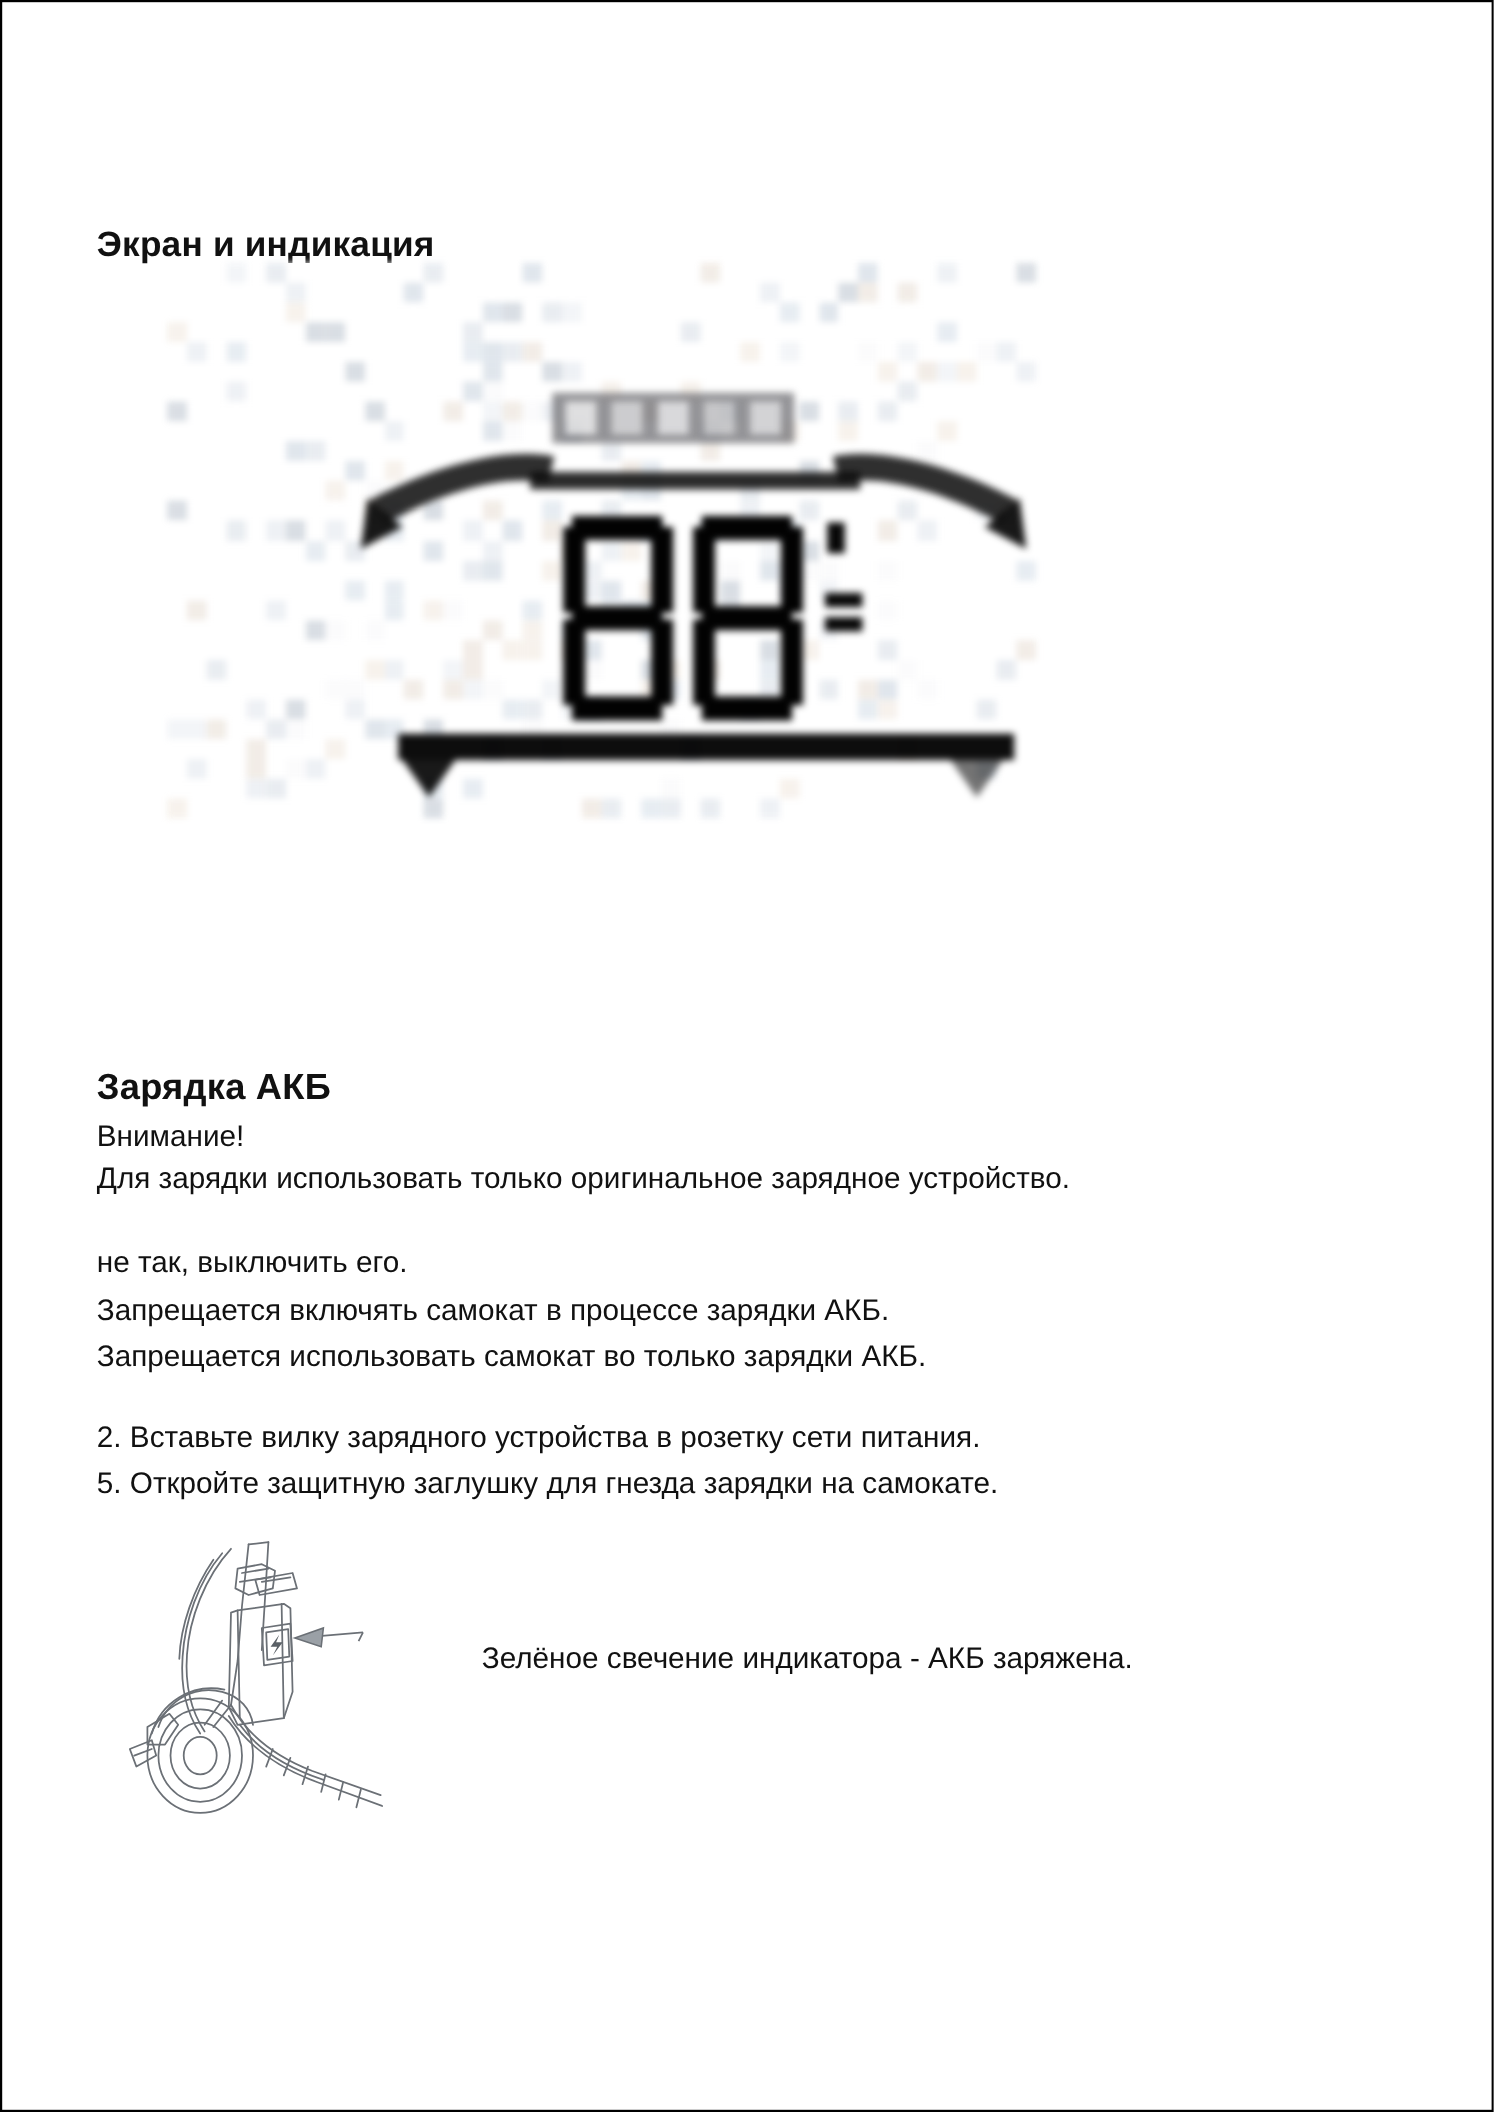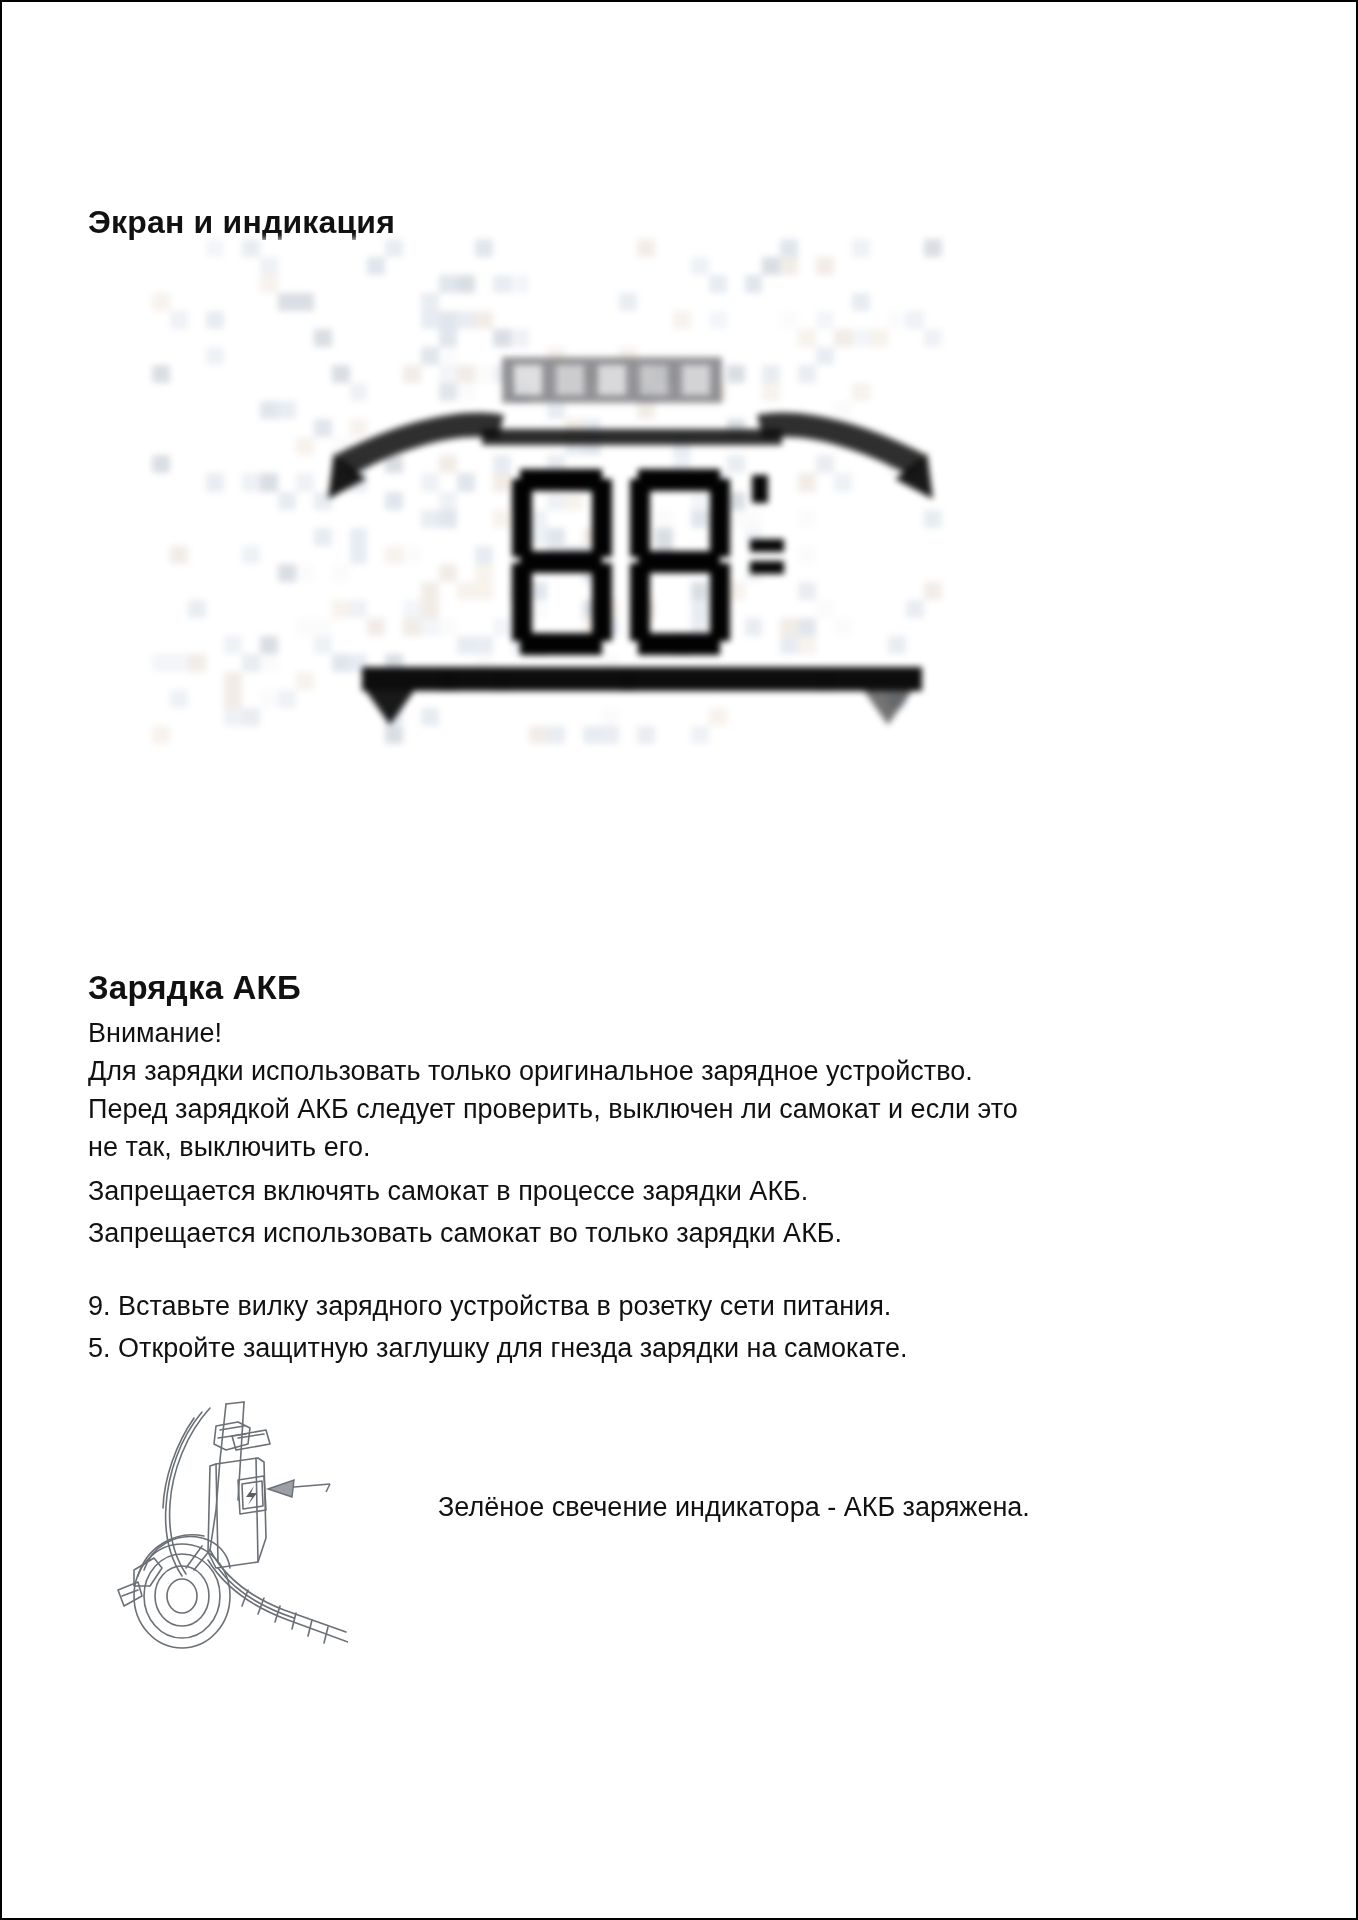--- a/index.html
+++ b/index.html
@@ -1373,26 +1373,25 @@
       <path d="M214 452 L262 452 L238 486 Z" fill="#111111" opacity="0.9"></path>
       <path d="M712 452 L760 452 L736 486 Z" fill="#111111" opacity="0.55"></path>
     </svg>
   </div>
 
   <div class="h-section" id="charge-heading">Зарядка АКБ</div>
 
   <div class="body-line" style="top:1012px">Внимание!</div>
 
   <div class="body-line" style="top:1050px">Для зарядки использовать только оригинальное зарядное устройство.</div>
-  <div class="body-line" style="top:1088px">Перед зарядкой АКБ следует проверить, выключен ли самокат и если это</div>
   <div class="body-line" style="top:1170px">Запрещается включять самокат в процессе зарядки АКБ.</div>
   <div class="body-line" style="top:1126px">не так, выключить его.</div>
   <div class="body-line" style="top:1212px">Запрещается использовать самокат во только зарядки АКБ.</div>
 
-  <div class="body-line" style="top:1285px">9. Вставьте вилку зарядного устройства в розетку сети питания.</div>
+  <div class="body-line" style="top:1285px">2. Вставьте вилку зарядного устройства в розетку сети питания.</div>
   <div class="body-line" style="top:1327px">5. Откройте защитную заглушку для гнезда зарядки на самокате.</div>
 
   <div class="scooter-illus">
     <svg viewBox="0 0 250 260">
       <g fill="none" stroke="#6b7076" stroke-width="1.6" stroke-linecap="round" stroke-linejoin="round">
 
         <path d="M128 4 L122 60 L118 110 L112 150"></path>
         <path d="M146 2 L143 52 L140 100"></path>
         <path d="M128 4 L146 2"></path>
 

